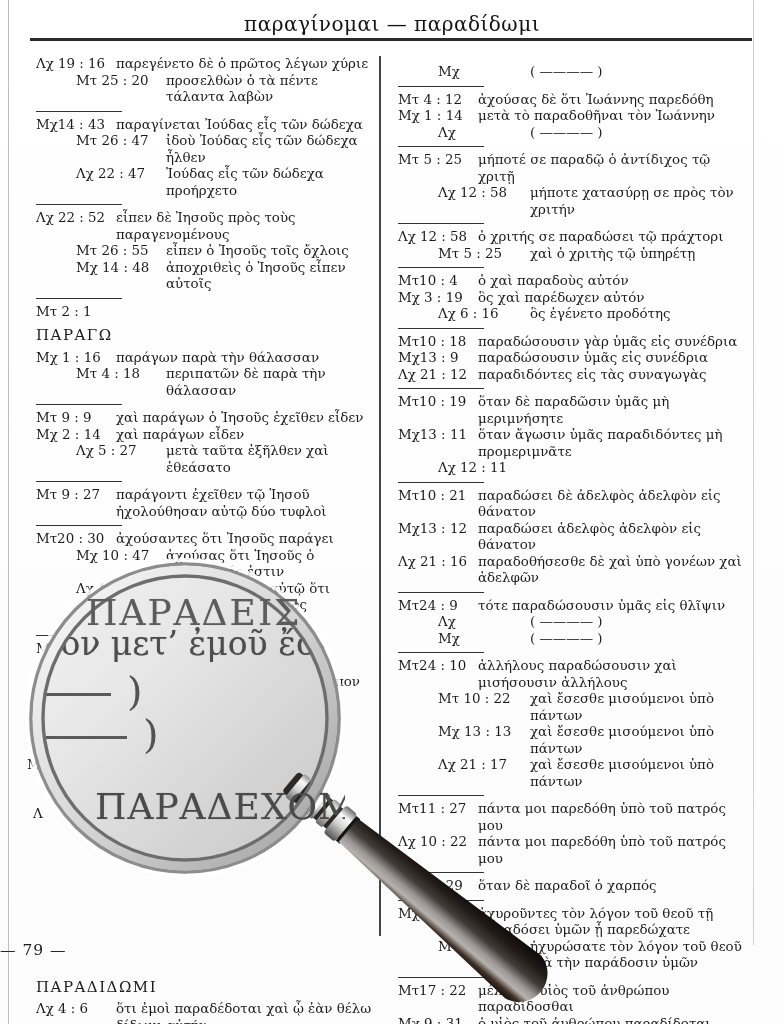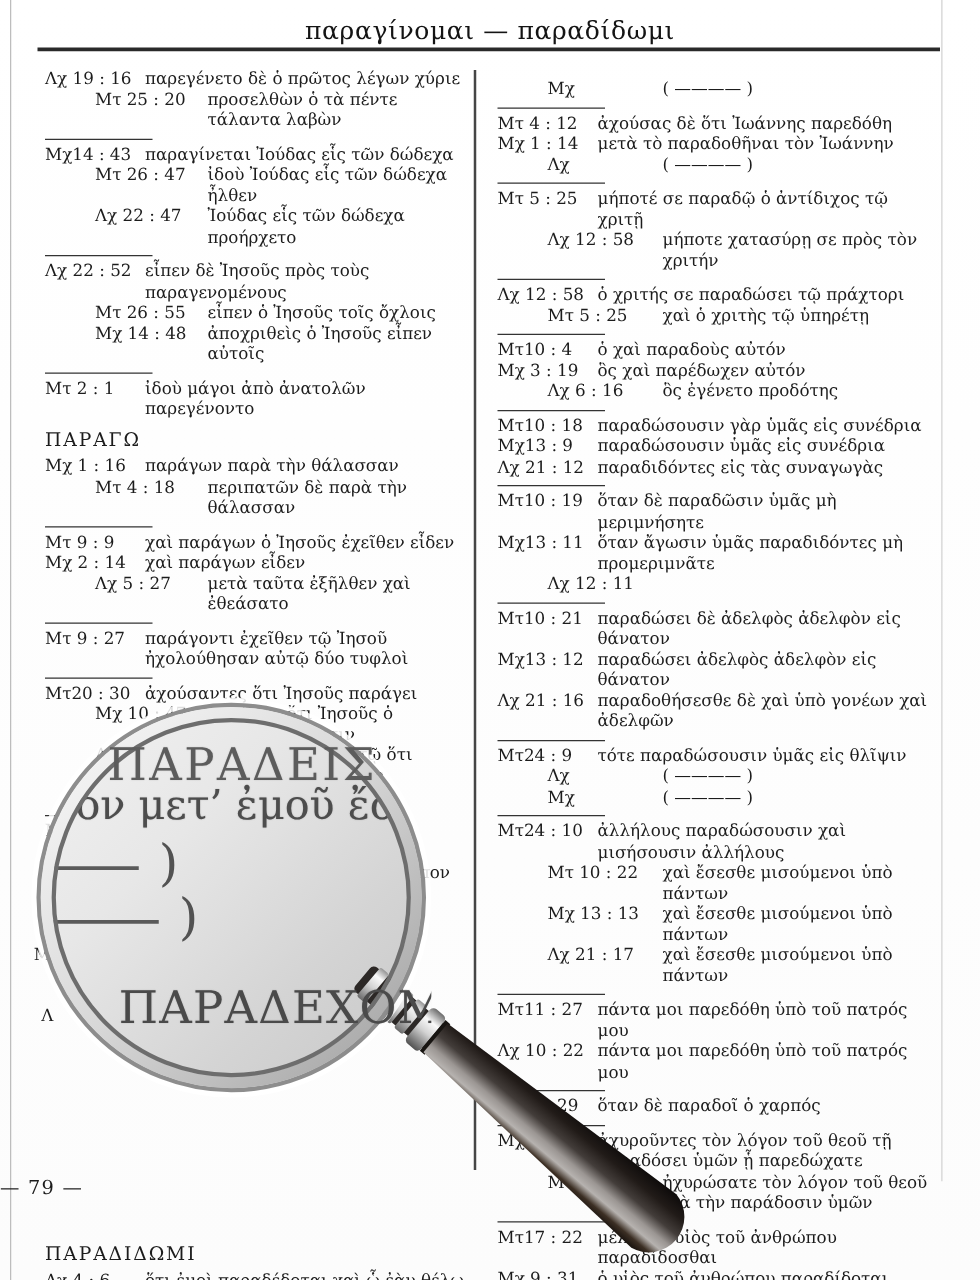--- a/index.html
+++ b/index.html
@@ -104,21 +104,20 @@
         </div>
         <div class="row indent">
           <span class="ref">Μχ 14 : 48</span>
           <span class="txt">ἀποχριθεὶς ὁ Ἰησοῦς εἶπεν αὐτοῖς</span>
         </div>
       </div>
       <div class="divider"></div>
       <div class="group">
         <div class="row">
           <span class="ref">Μτ 2 :  1</span>
-          <span class="txt">ἰδοὺ μάγοι ἀπὸ ἀνατολῶν παρεγένοντο</span>
         </div>
       </div>
       <div class="col-heading">ΠΑΡΑΓΩ</div>
       <div class="group">
         <div class="row">
           <span class="ref">Μχ 1 : 16</span>
           <span class="txt">παράγων παρὰ τὴν θάλασσαν</span>
         </div>
         <div class="row indent">
           <span class="ref">Μτ 4 : 18</span>

